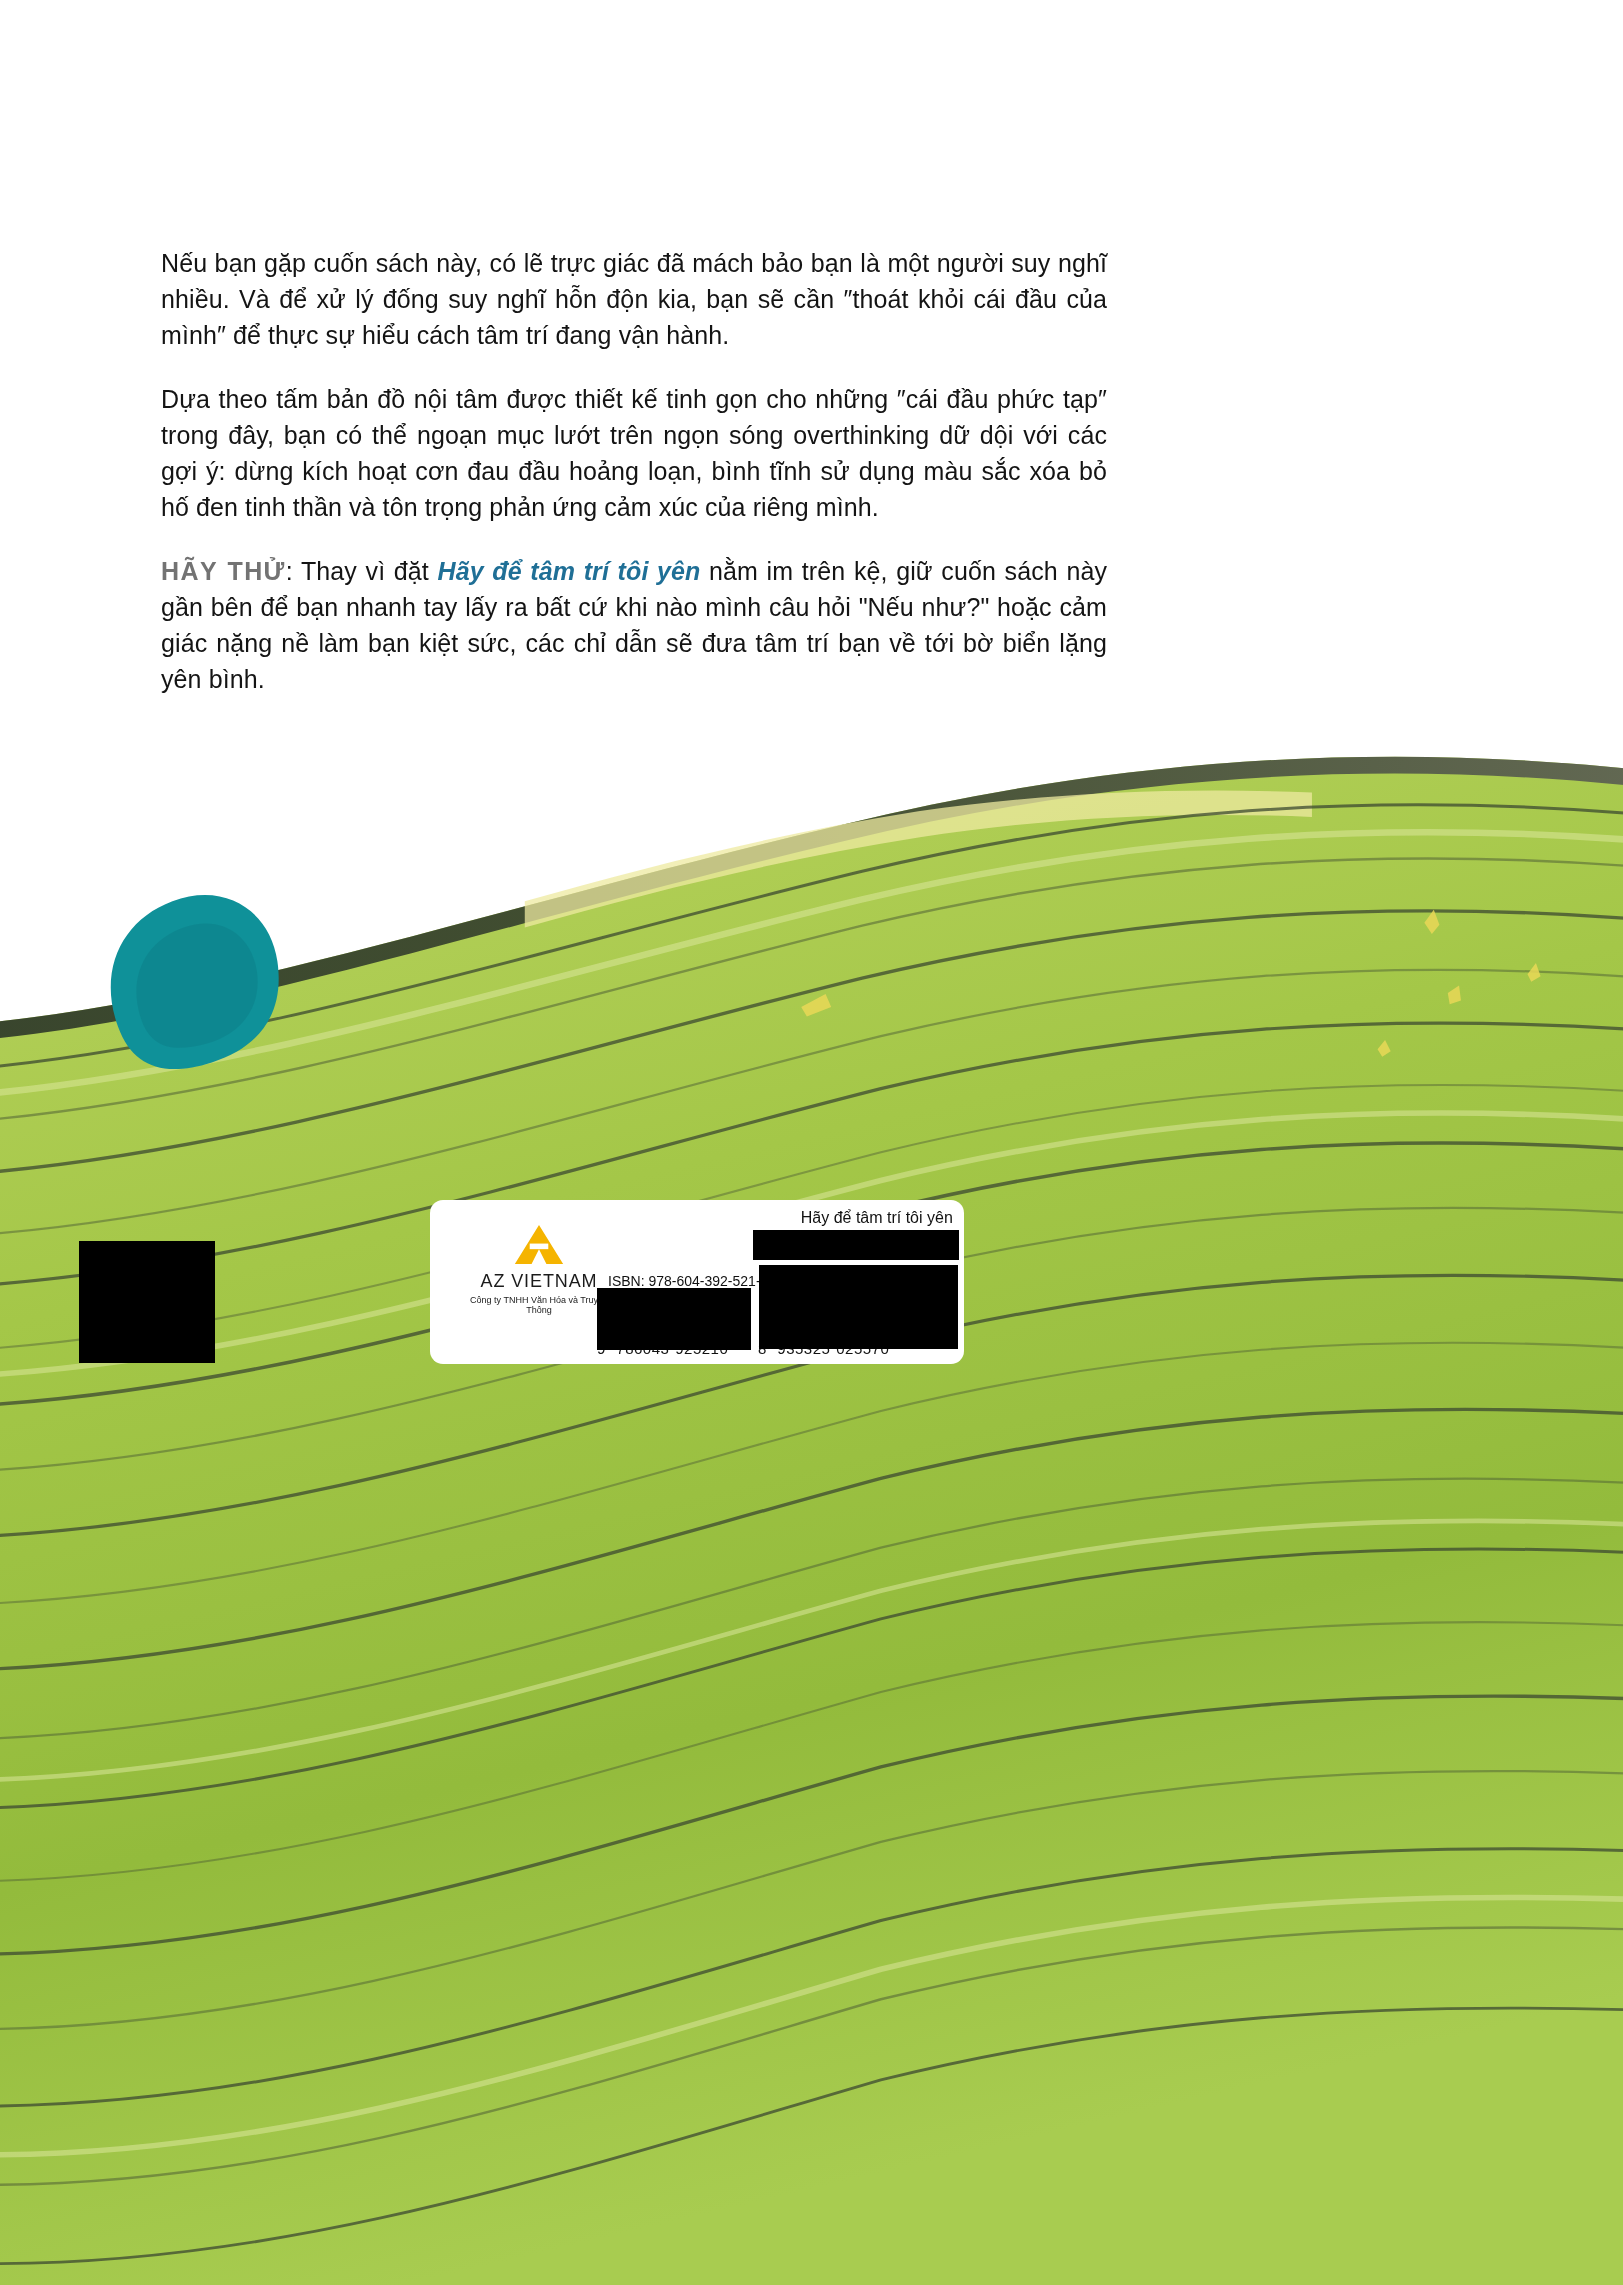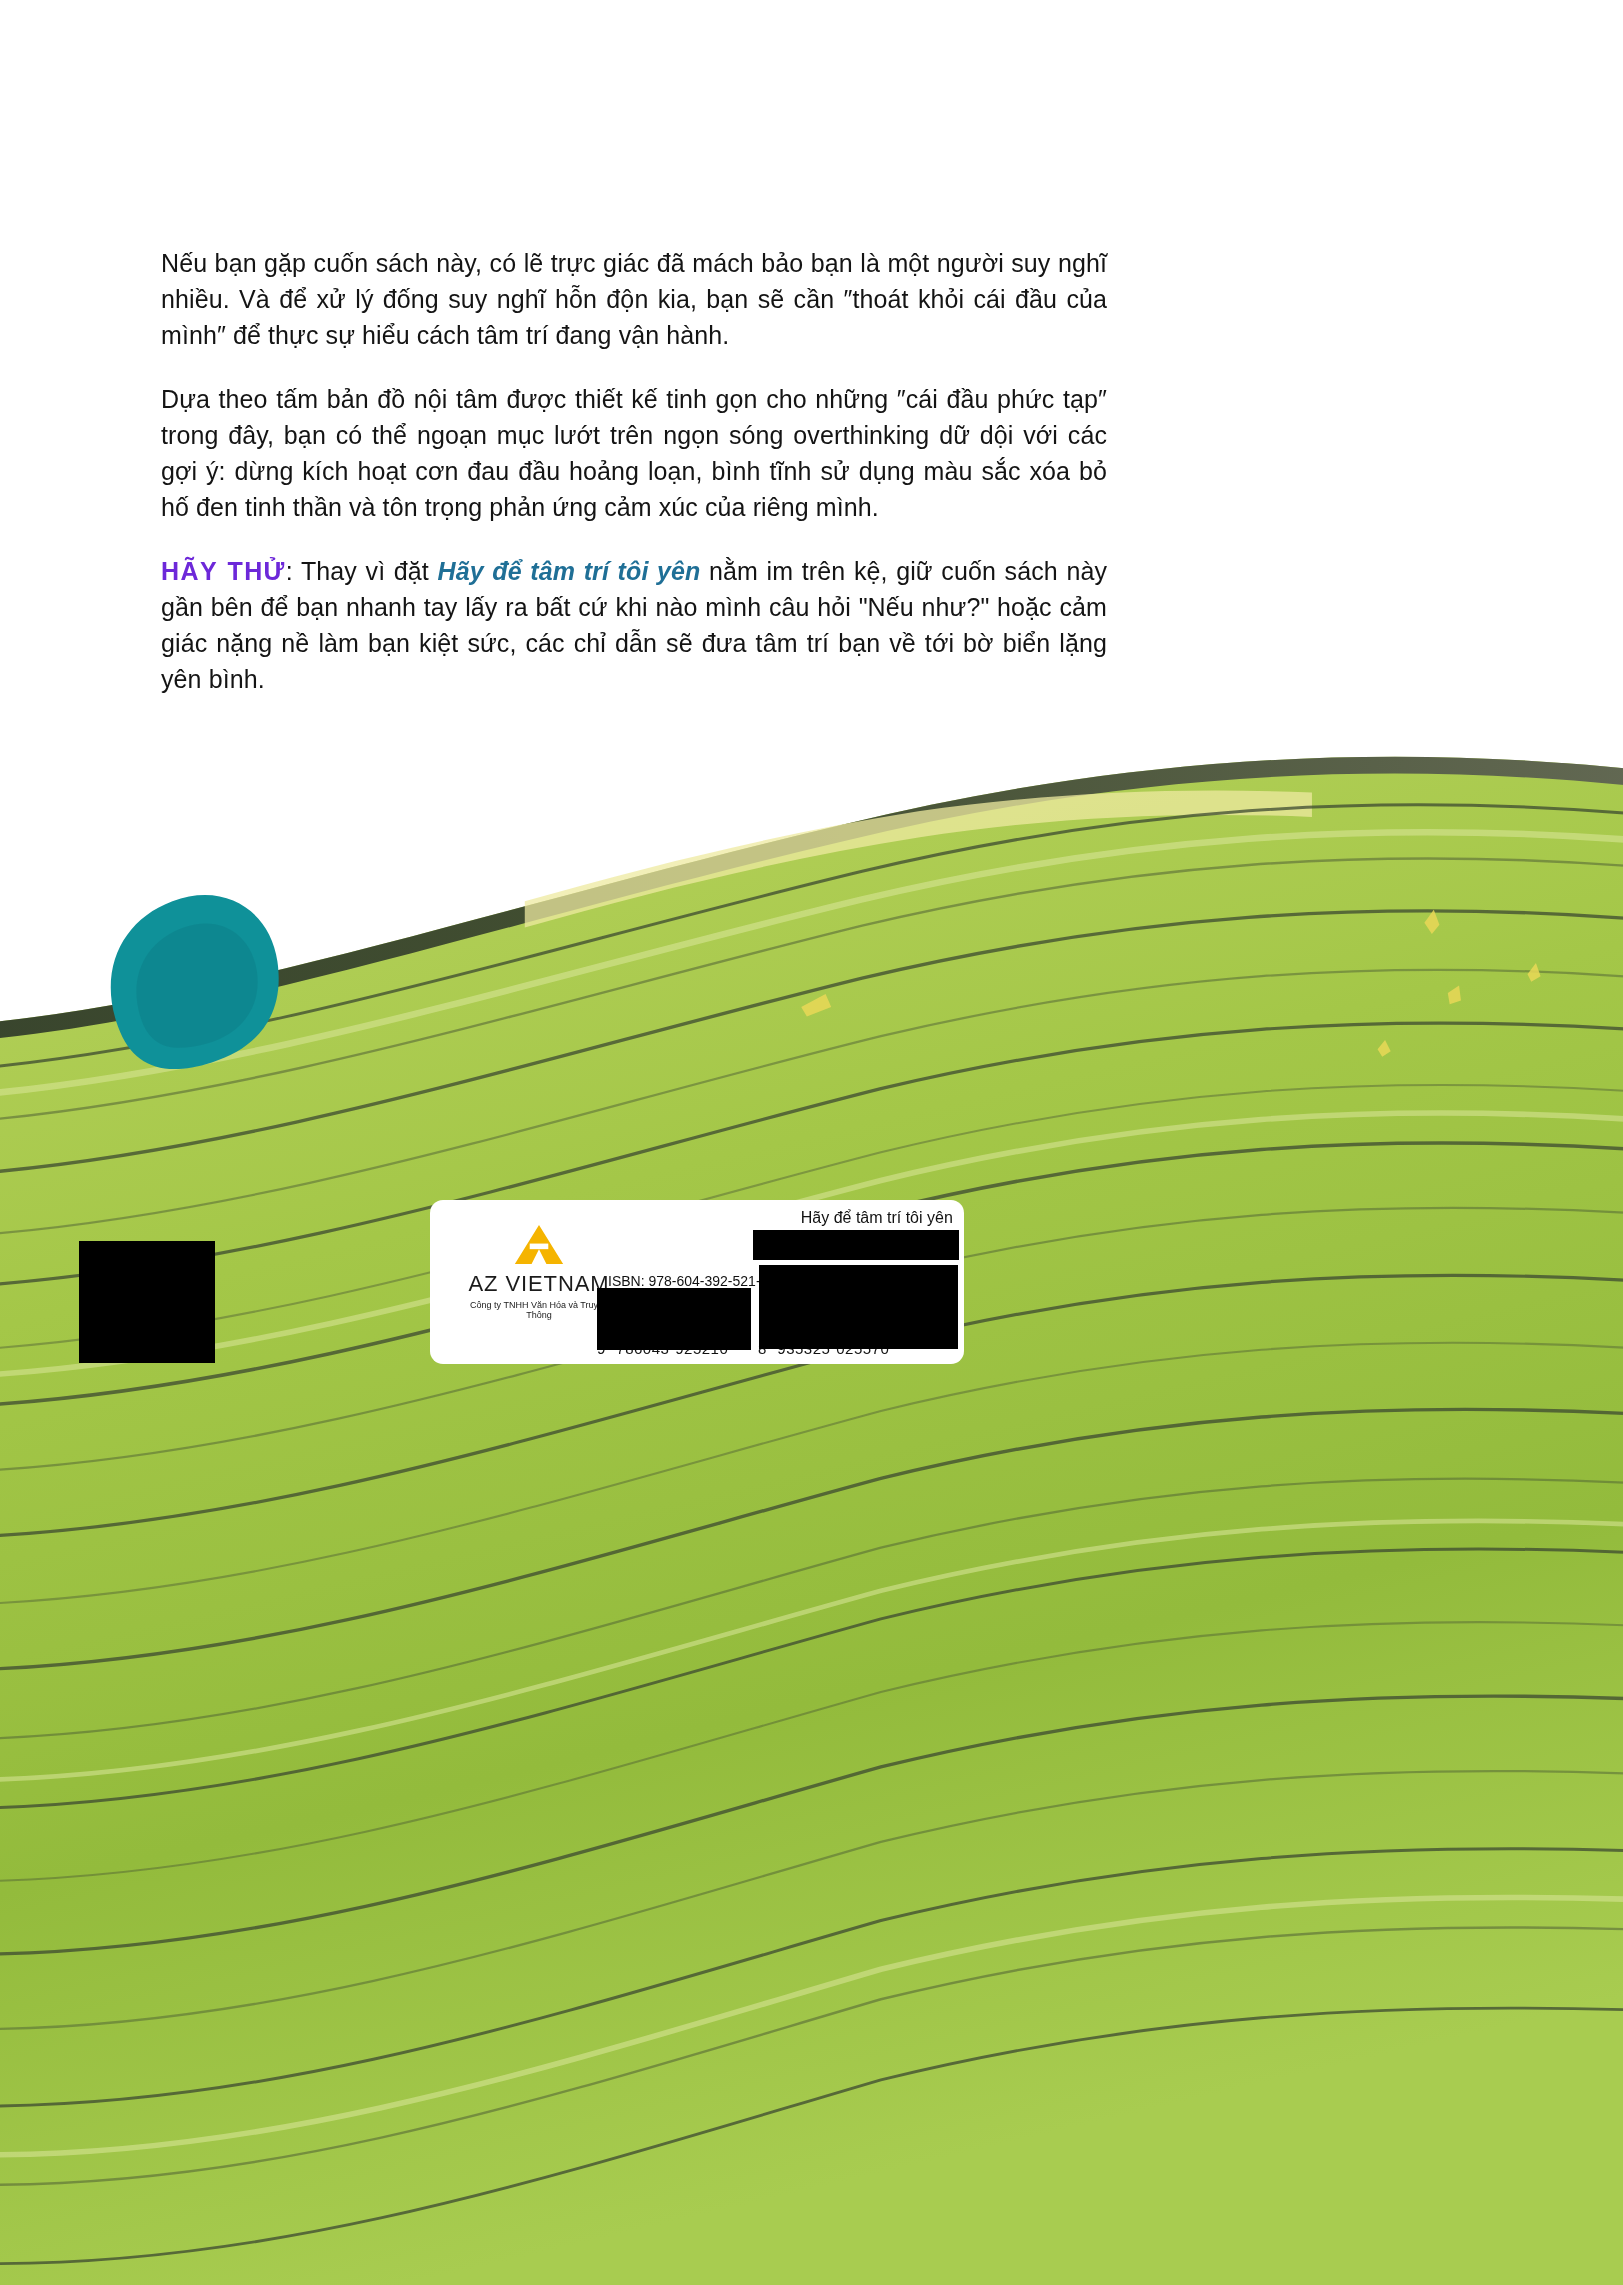--- a/index.html
+++ b/index.html
@@ -25,21 +25,21 @@
     font-size: 25px;
     line-height: 1.44;
     letter-spacing: 0.1px;
   }
   .blurb p {
     margin: 0 0 28px 0;
     text-align: justify;
   }
   .blurb p:last-child { margin-bottom: 0; }
   .blurb .lead {
-    color: #6d28d9;
+    color: #737373;
     font-weight: bold;
     letter-spacing: 1.4px;
   }
   .blurb .booktitle {
     color: #1f6f96;
     font-weight: bold;
     font-style: italic;
   }
 
   
@@ -124,21 +124,21 @@
     width: 150px;
     text-align: center;
   }
   .publisher .mark {
     display: block;
     margin: 0 auto 5.6px auto;
     width: 52px;
     height: 43px;
   }
   .publisher .pub-name {
-    font-size: 22px;
+    font-size: 18px;
     letter-spacing: 0.9px;
     color: #1b1b1b;
     font-weight: 500;
   }
   .publisher .pub-sub {
     font-size: 9px;
     color: #1b1b1b;
     margin-top: 2.8px;
   }
 </style>

